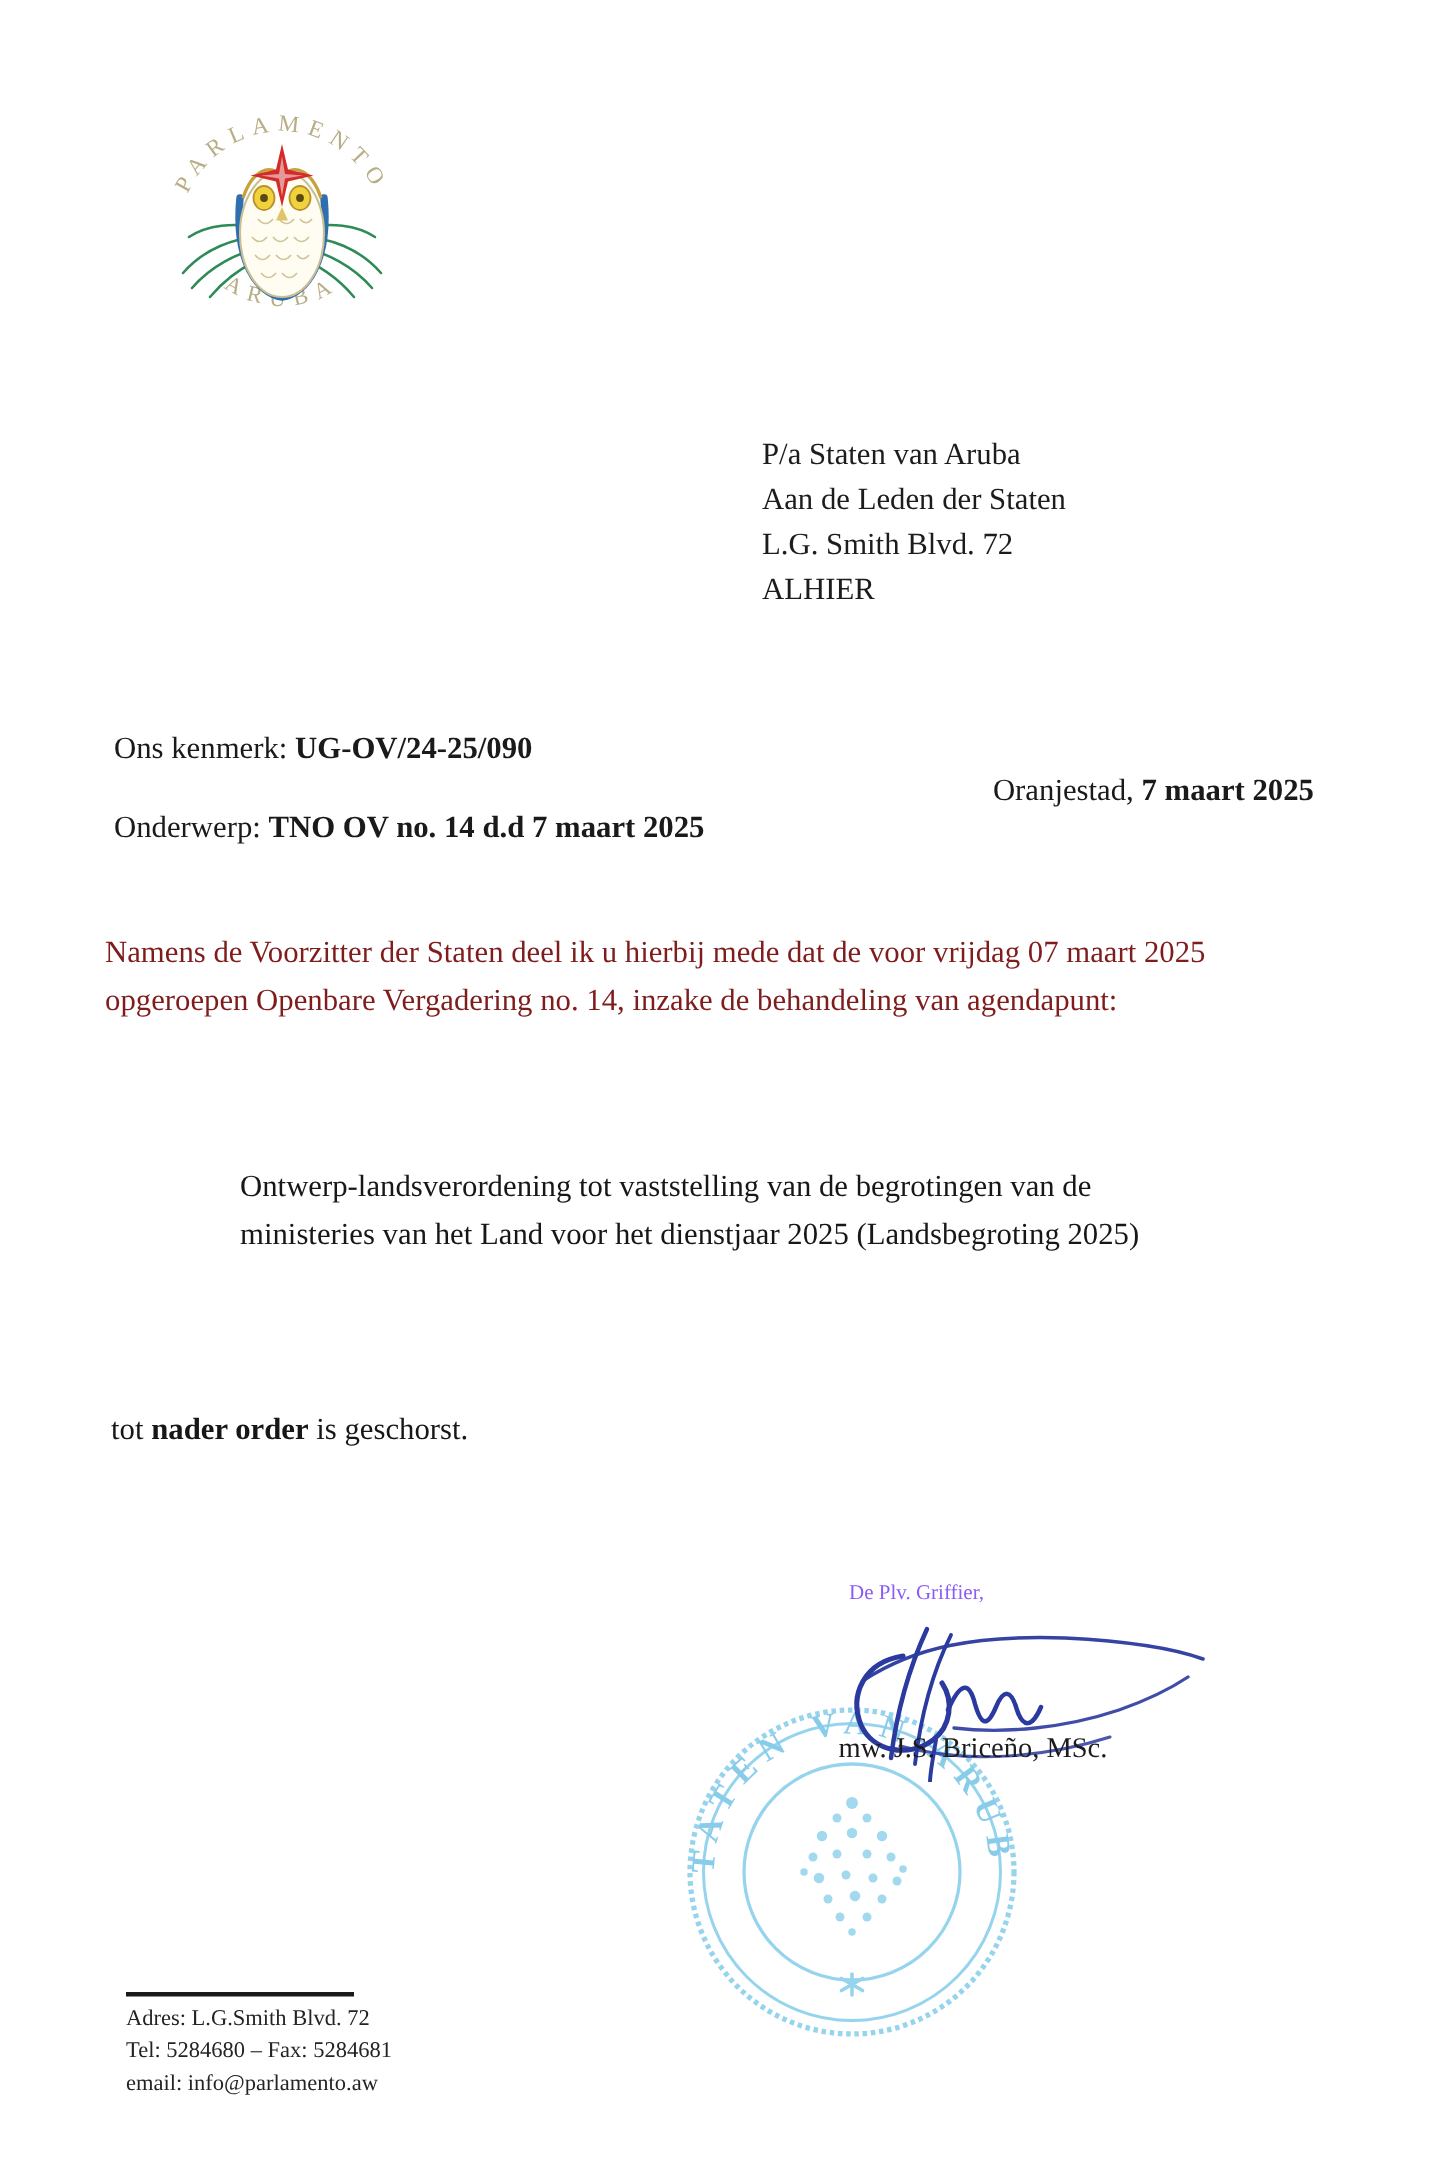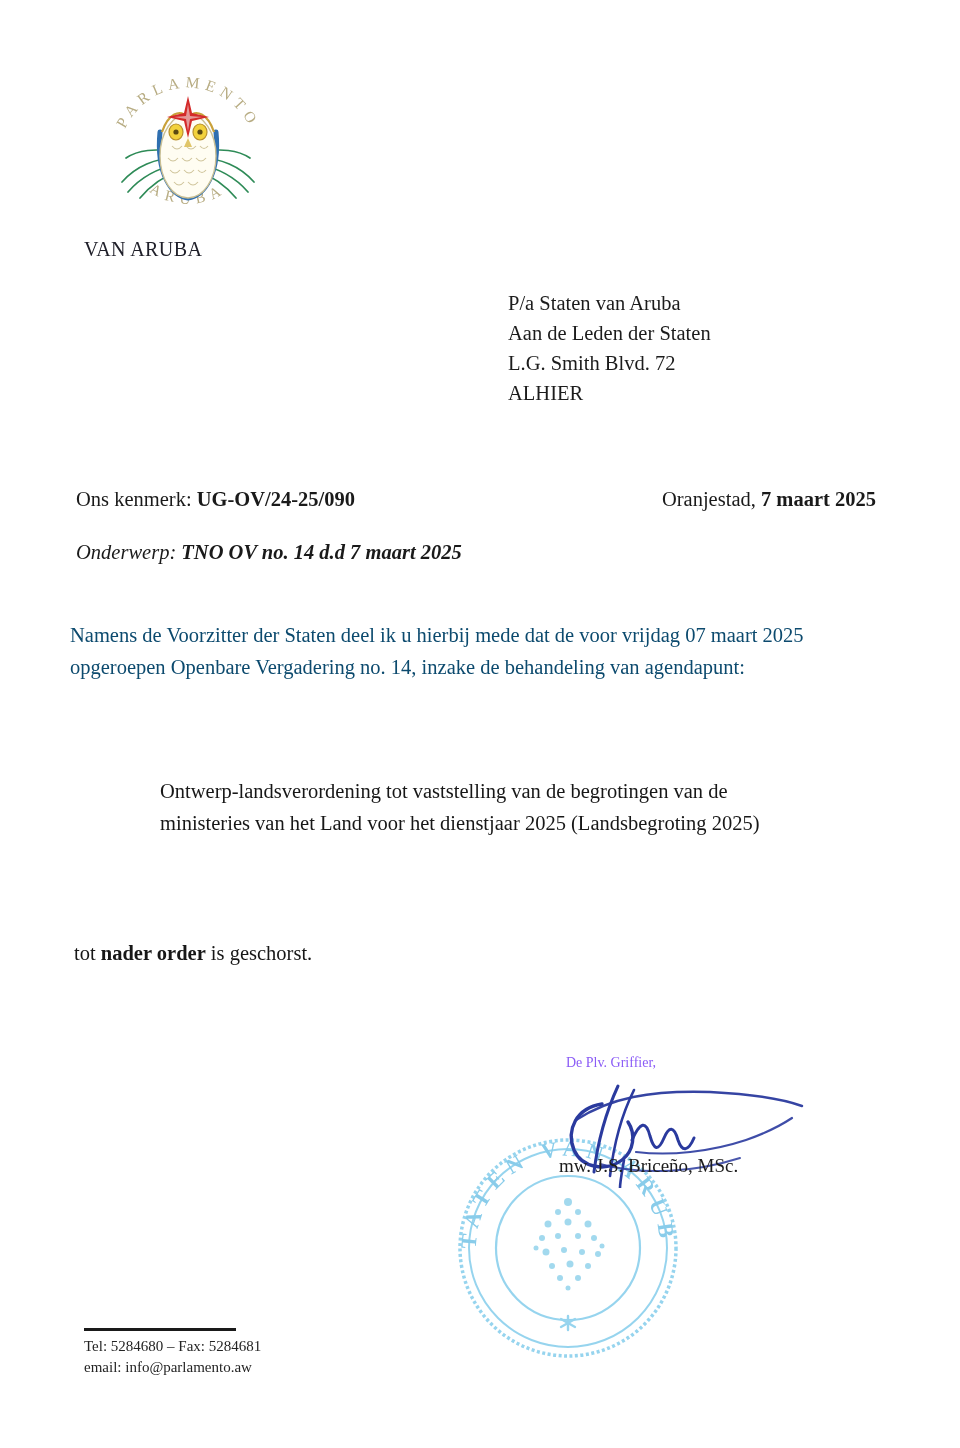--- a/index.html
+++ b/index.html
@@ -55,40 +55,39 @@
 
   
   .ref-row {
     position: absolute;
     left: 76px;
     top: 488px;
     width: 800px;
     font-size: 20.5px;
   }
   .ref-row .ref { float: left; text-align: right; }
-  .ref-row .date { float: right; }
+  .ref-row .date { float: right; margin-top: 28px; }
   .subject {
     position: absolute;
     left: 76px;
     top: 541px;
     font-size: 20.5px;
-    font-style: italic;
   }
   b, .b { font-weight: bold; }
 
   
   .body-para {
     position: absolute;
     left: 70px;
     top: 620px;
     width: 800px;
     font-size: 20.5px;
     line-height: 1.55;
     text-align: left;
-    color: #0c4a6e;
+    color: #7f1d1d;
   }
   .agenda {
     position: absolute;
     left: 160px;
     top: 776px;
     width: 712px;
     font-size: 20.5px;
     line-height: 1.55;
     text-align: justify;
     color: #171717;
@@ -217,21 +216,20 @@
       <circle cx="102" cy="92" r="2.6" fill="#5a4a12"></circle>
 
       <path d="M90,98 l-4,9 l8,0 z" fill="#e0c568"></path>
 
       <path d="M90,56 L94,73 L111,77 L94,81 L90,98 L86,81 L69,77 L86,73 Z" fill="#d42a2a"></path>
       <path d="M90,64 L92,76 L104,77 L92,79 L90,91 L88,79 L76,77 L88,76 Z" fill="#f2f2f2" opacity="0.55"></path>
     </svg>
   </div>
 
   <div class="letterhead">
-    <div class="line2">VAN ARUBA</div>
   </div>
 
   <div class="addressee">
     <div>P/a Staten van Aruba</div>
     <div>Aan de Leden der Staten</div>
     <div>L.G. Smith Blvd. 72</div>
     <div>ALHIER</div>
   </div>
 
   <div class="ref-row">
@@ -336,18 +334,19 @@
         <path d="M84,92 C82,104 80,114 80,120" stroke-width="2.6"></path>
       </g>
     </svg>
   </div>
 
   <div class="sig-name">mw. J.S. Briceño, MSc.</div>
 
   <div class="footer">
     <div class="footer-rule"></div>
     <div class="footer-text">
+      <div>Adres: L.G.Smith Blvd. 72</div>
       <div>Tel: 5284680 – Fax: 5284681</div>
       <div>email: info@parlamento.aw</div>
     </div>
   </div>
 
 </div>
 
 </body></html>

